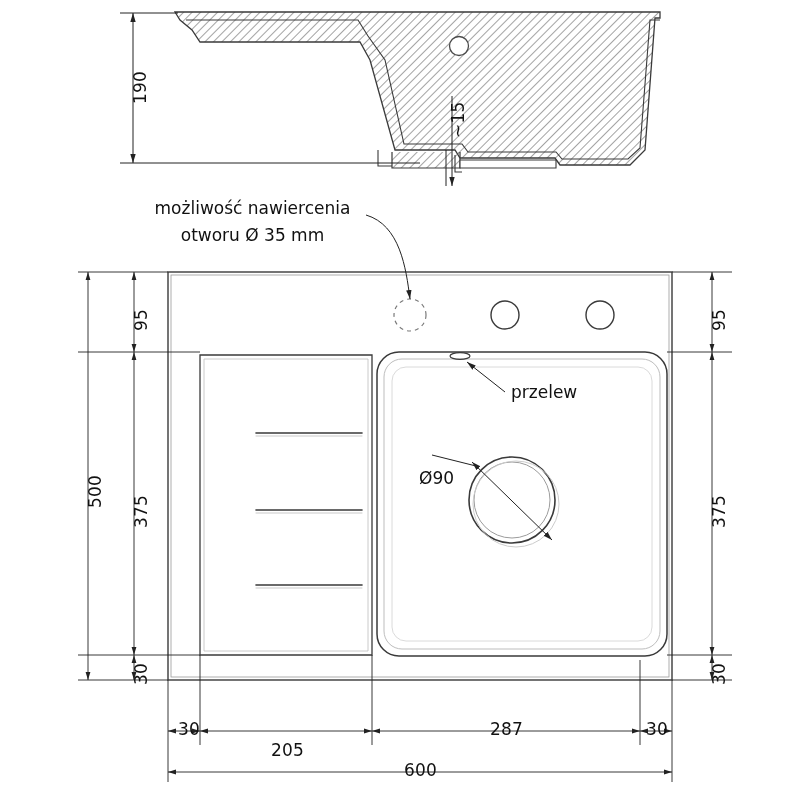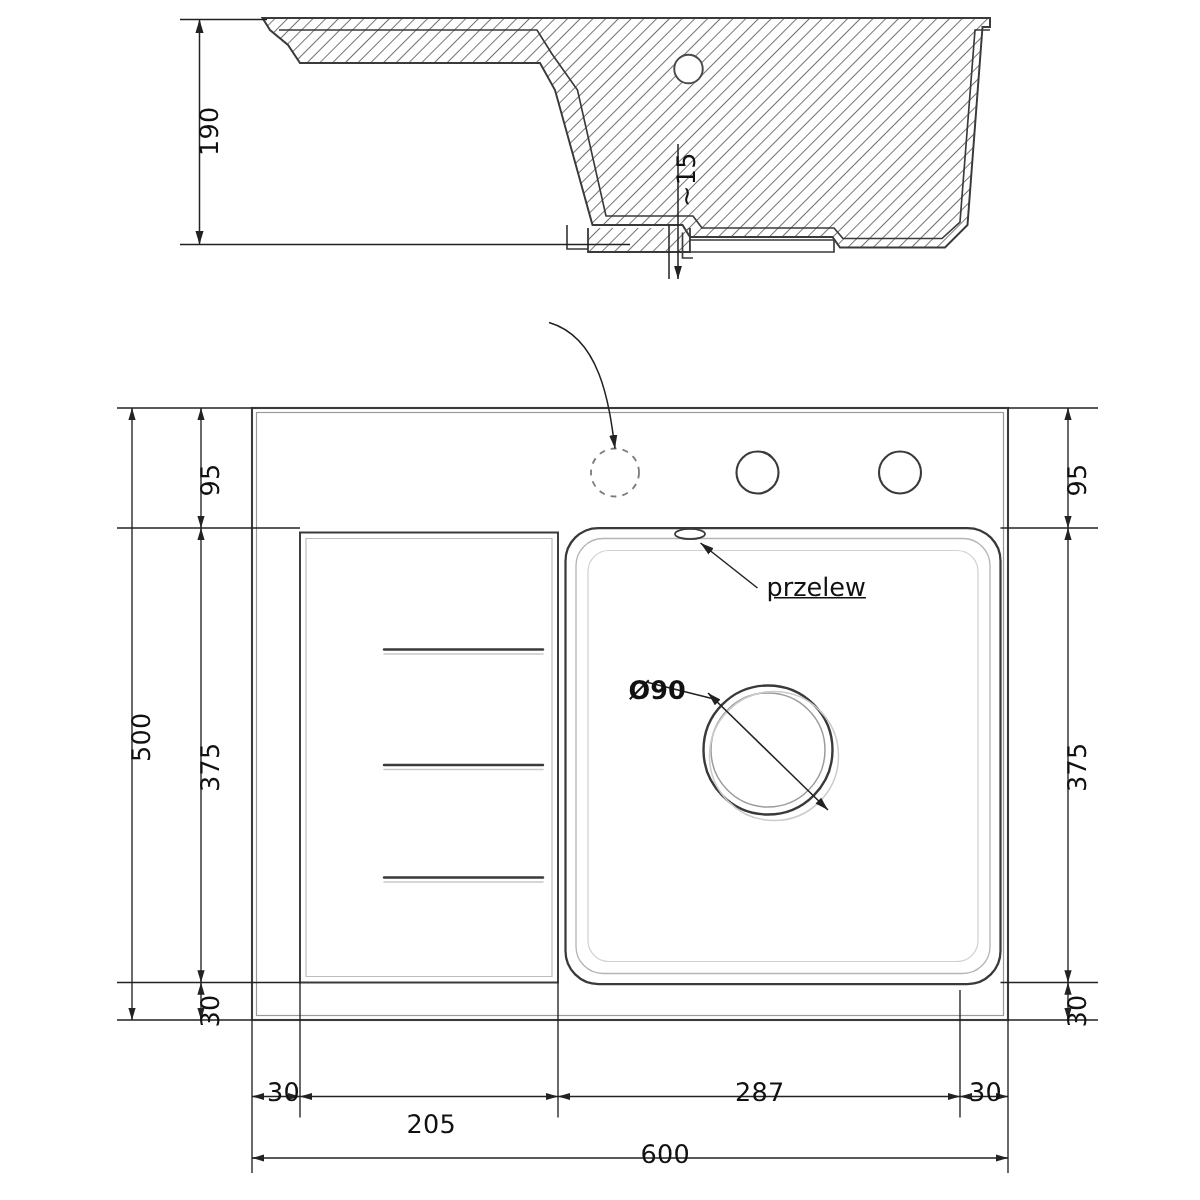--- a/index.html
+++ b/index.html
@@ -174,33 +174,35 @@
       <line x1="640" y1="731" x2="672" y2="731" marker-start="url(#arrR)" marker-end="url(#arrL)"></line>
 
       <line x1="168" y1="772" x2="672" y2="772" marker-start="url(#arrR)" marker-end="url(#arrL)"></line>
     </g>
   </svg>
 
   <div class="lbl dim-text rot" style="left:130px; top:104px; transform:rotate(-90deg);">190</div>
 
   <div class="lbl dim-text rot" style="left:448px; top:138px; transform:rotate(-90deg);">~15</div>
 
-
-  <div class="lbl callout-text" style="left:511px; top:382px;text-decoration:underline;">przelew</div>
-
-  <div class="lbl callout-text" style="left:419px; top:451px;font-weight:bold;">Ø90</div>
+  <div class="lbl note-text" style="left:130px; top:198px; width:245px;">możliwość nawiercenia</div>
+  <div class="lbl note-text" style="left:130px; top:225px; width:245px;">otworu Ø 35 mm</div>
+
+  <div class="lbl callout-text" style="left:511px; top:382px;">przelew</div>
+
+  <div class="lbl callout-text" style="left:419px; top:468px;">Ø90</div>
 
   <div class="lbl dim-text rot" style="left:85px; top:508px; transform:rotate(-90deg);">500</div>
   <div class="lbl dim-text rot" style="left:131px; top:331px; transform:rotate(-90deg);">95</div>
   <div class="lbl dim-text rot" style="left:131px; top:528px; transform:rotate(-90deg);">375</div>
   <div class="lbl dim-text rot" style="left:131px; top:685px; transform:rotate(-90deg);">30</div>
 
   <div class="lbl dim-text rot" style="left:709px; top:331px; transform:rotate(-90deg);">95</div>
   <div class="lbl dim-text rot" style="left:709px; top:528px; transform:rotate(-90deg);">375</div>
   <div class="lbl dim-text rot" style="left:709px; top:685px; transform:rotate(-90deg);">30</div>
 
   <div class="lbl dim-text" style="left:178px; top:719px;">30</div>
   <div class="lbl dim-text" style="left:271px; top:719px;margin-top:21px;">205</div>
   <div class="lbl dim-text" style="left:490px; top:719px;">287</div>
   <div class="lbl dim-text" style="left:646px; top:719px;">30</div>
-  <div class="lbl dim-text" style="left:427px; top:760px;">600</div>
+  <div class="lbl dim-text" style="left:404px; top:760px;">600</div>
 
 </div>
 
 </body></html>

